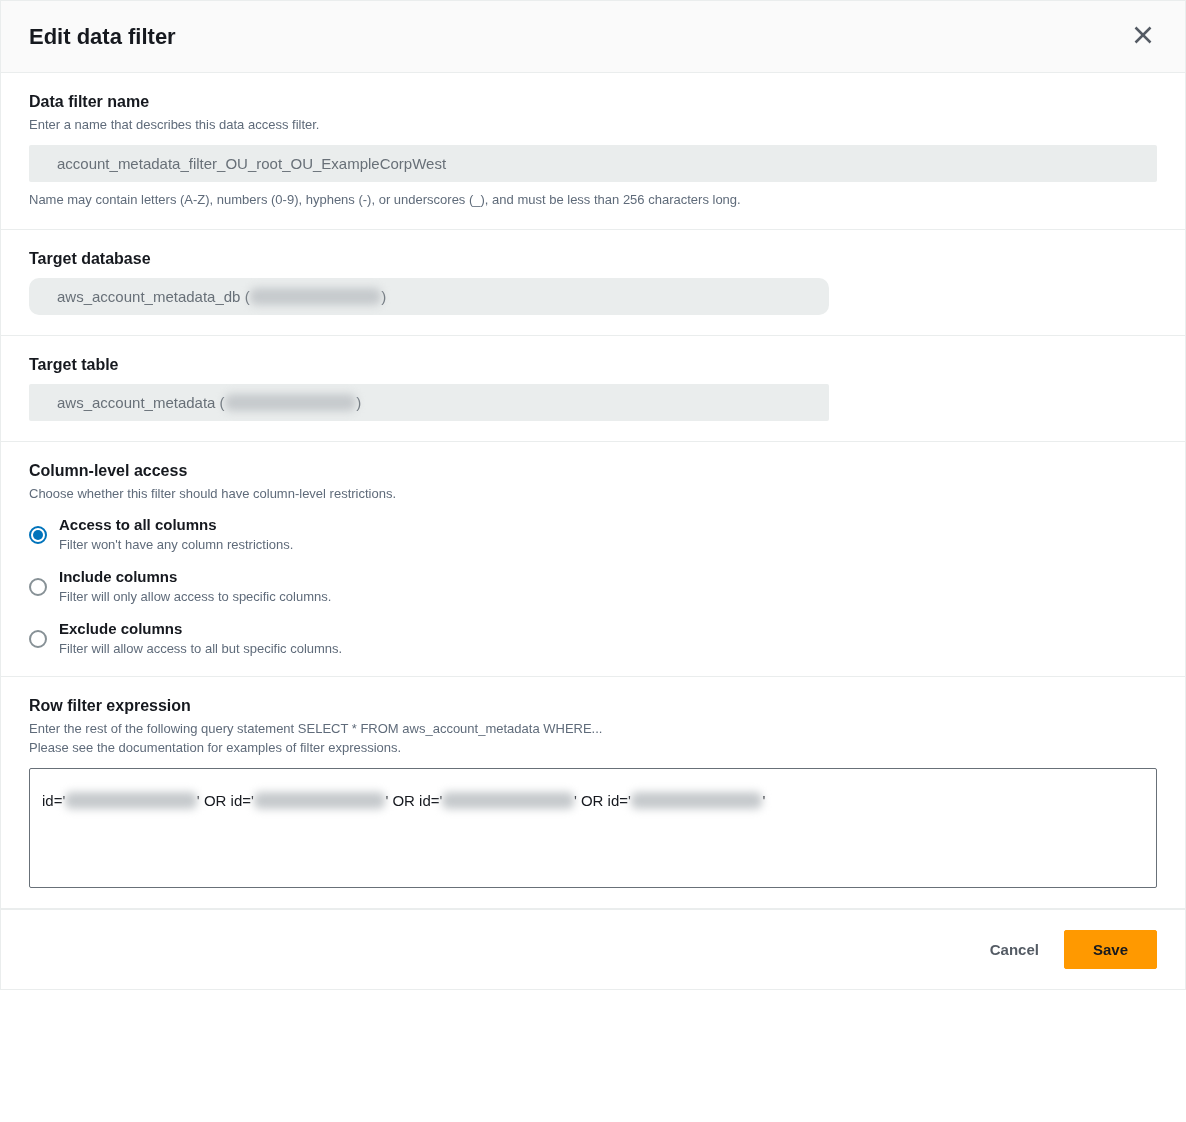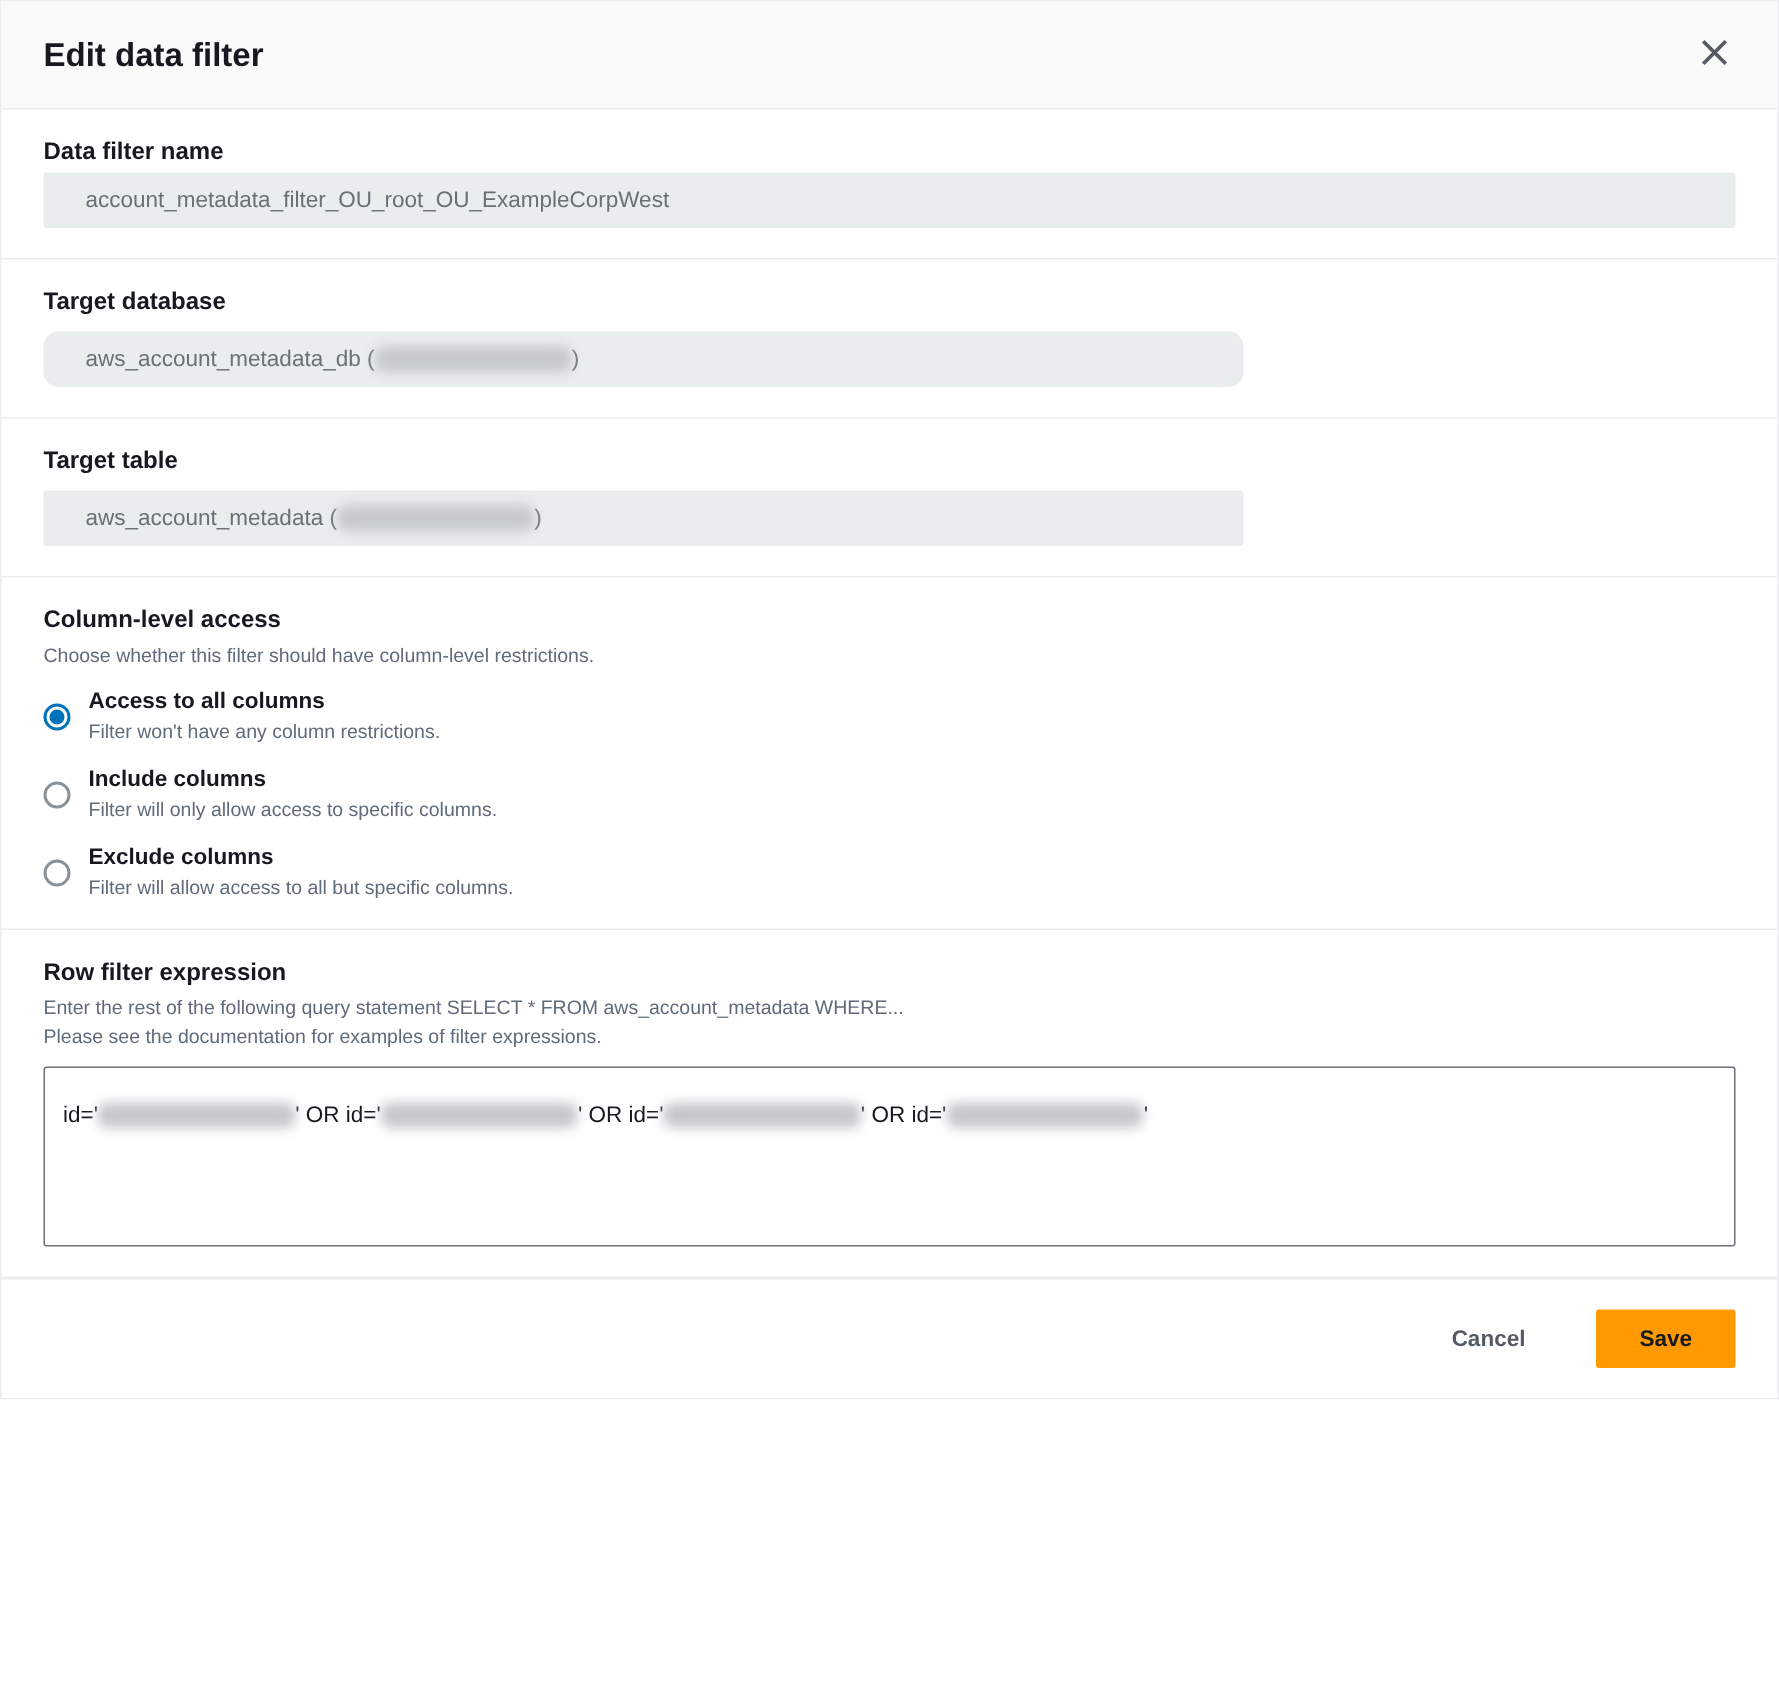--- a/index.html
+++ b/index.html
@@ -118,21 +118,21 @@
     font-size: 15px;
     font-family: inherit;
     resize: vertical;
     color: #16191f;
   }
   .modal-footer {
     display: flex;
     justify-content: flex-end;
     align-items: center;
     padding: 20px 28px;
-    gap: 35px;
+    gap: 13px;
     border-top: 1px solid #eaeded;
   }
   .btn-cancel {
     background: none;
     border: none;
     font-size: 15px;
     font-weight: 700;
     color: #545b64;
     cursor: pointer;
     padding: 8px 12px;
@@ -167,21 +167,23 @@
     <button class="close-btn">
       <svg viewBox="0 0 16 16" stroke="currentColor" stroke-width="2" fill="none">
         <line x1="2" y1="2" x2="14" y2="14"></line>
           <line x1="14" y1="2" x2="2" y2="14"></line>
       </svg>
     </button>
   </div>
 
   <div class="section">
     <div class="field-label">Data filter name</div>
+    <div class="field-help">Enter a name that describes this data access filter.</div>
     <div class="readonly-box">account_metadata_filter_OU_root_OU_ExampleCorpWest</div>
+    <div class="field-hint">Name may contain letters (A-Z), numbers (0-9), hyphens (-), or underscores (_), and must be less than 256 characters long.</div>
   </div>
 
   <div class="section">
     <div class="field-label">Target database</div>
     <div class="readonly-box narrow" style="margin-top:10px;border-radius:10px;">
       <span>aws_account_metadata_db (</span><span class="blur">████████████</span><span>)</span>
     </div>
   </div>
 
   <div class="section">

